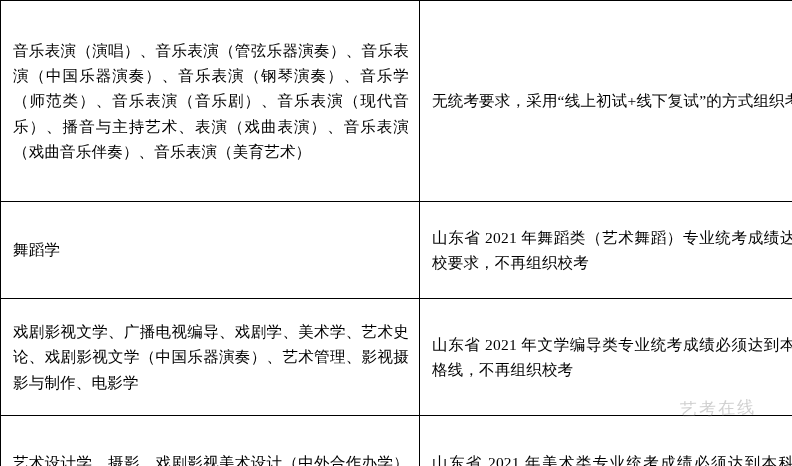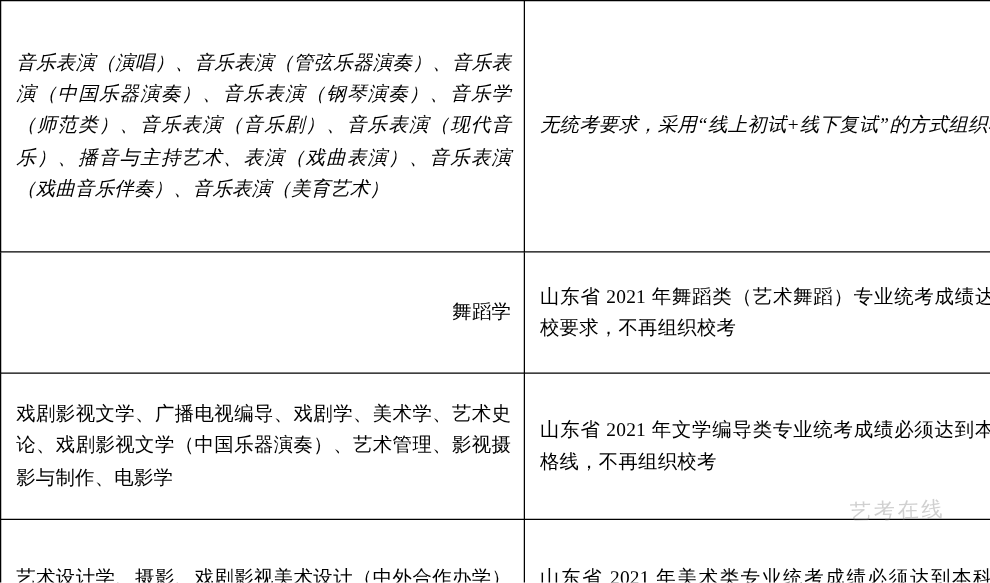--- a/index.html
+++ b/index.html
@@ -32,26 +32,26 @@
     font-size: 15.5px;
     line-height: 1.62;
     letter-spacing: 0.2px;
   }
   td.col-major {
     width: 396px;
   }
   td.col-note {
     width: 396px;
   }
-  .row-1 td { height: 182px; vertical-align: middle; font-style: italic; }
+  .row-1 td { height: 182px; vertical-align: middle; }
   .row-2 td { height: 78px; }
   .row-3 td { height: 98px; }
   .row-4 td { height: 100px; }
   .center {
-    text-align: right;
+    text-align: left;
   }
   .justify {
     text-align: justify;
     text-justify: inter-ideograph;
   }
   .watermark {
     position: absolute;
     right: 36px;
     bottom: 46px;
     font-size: 17px;

